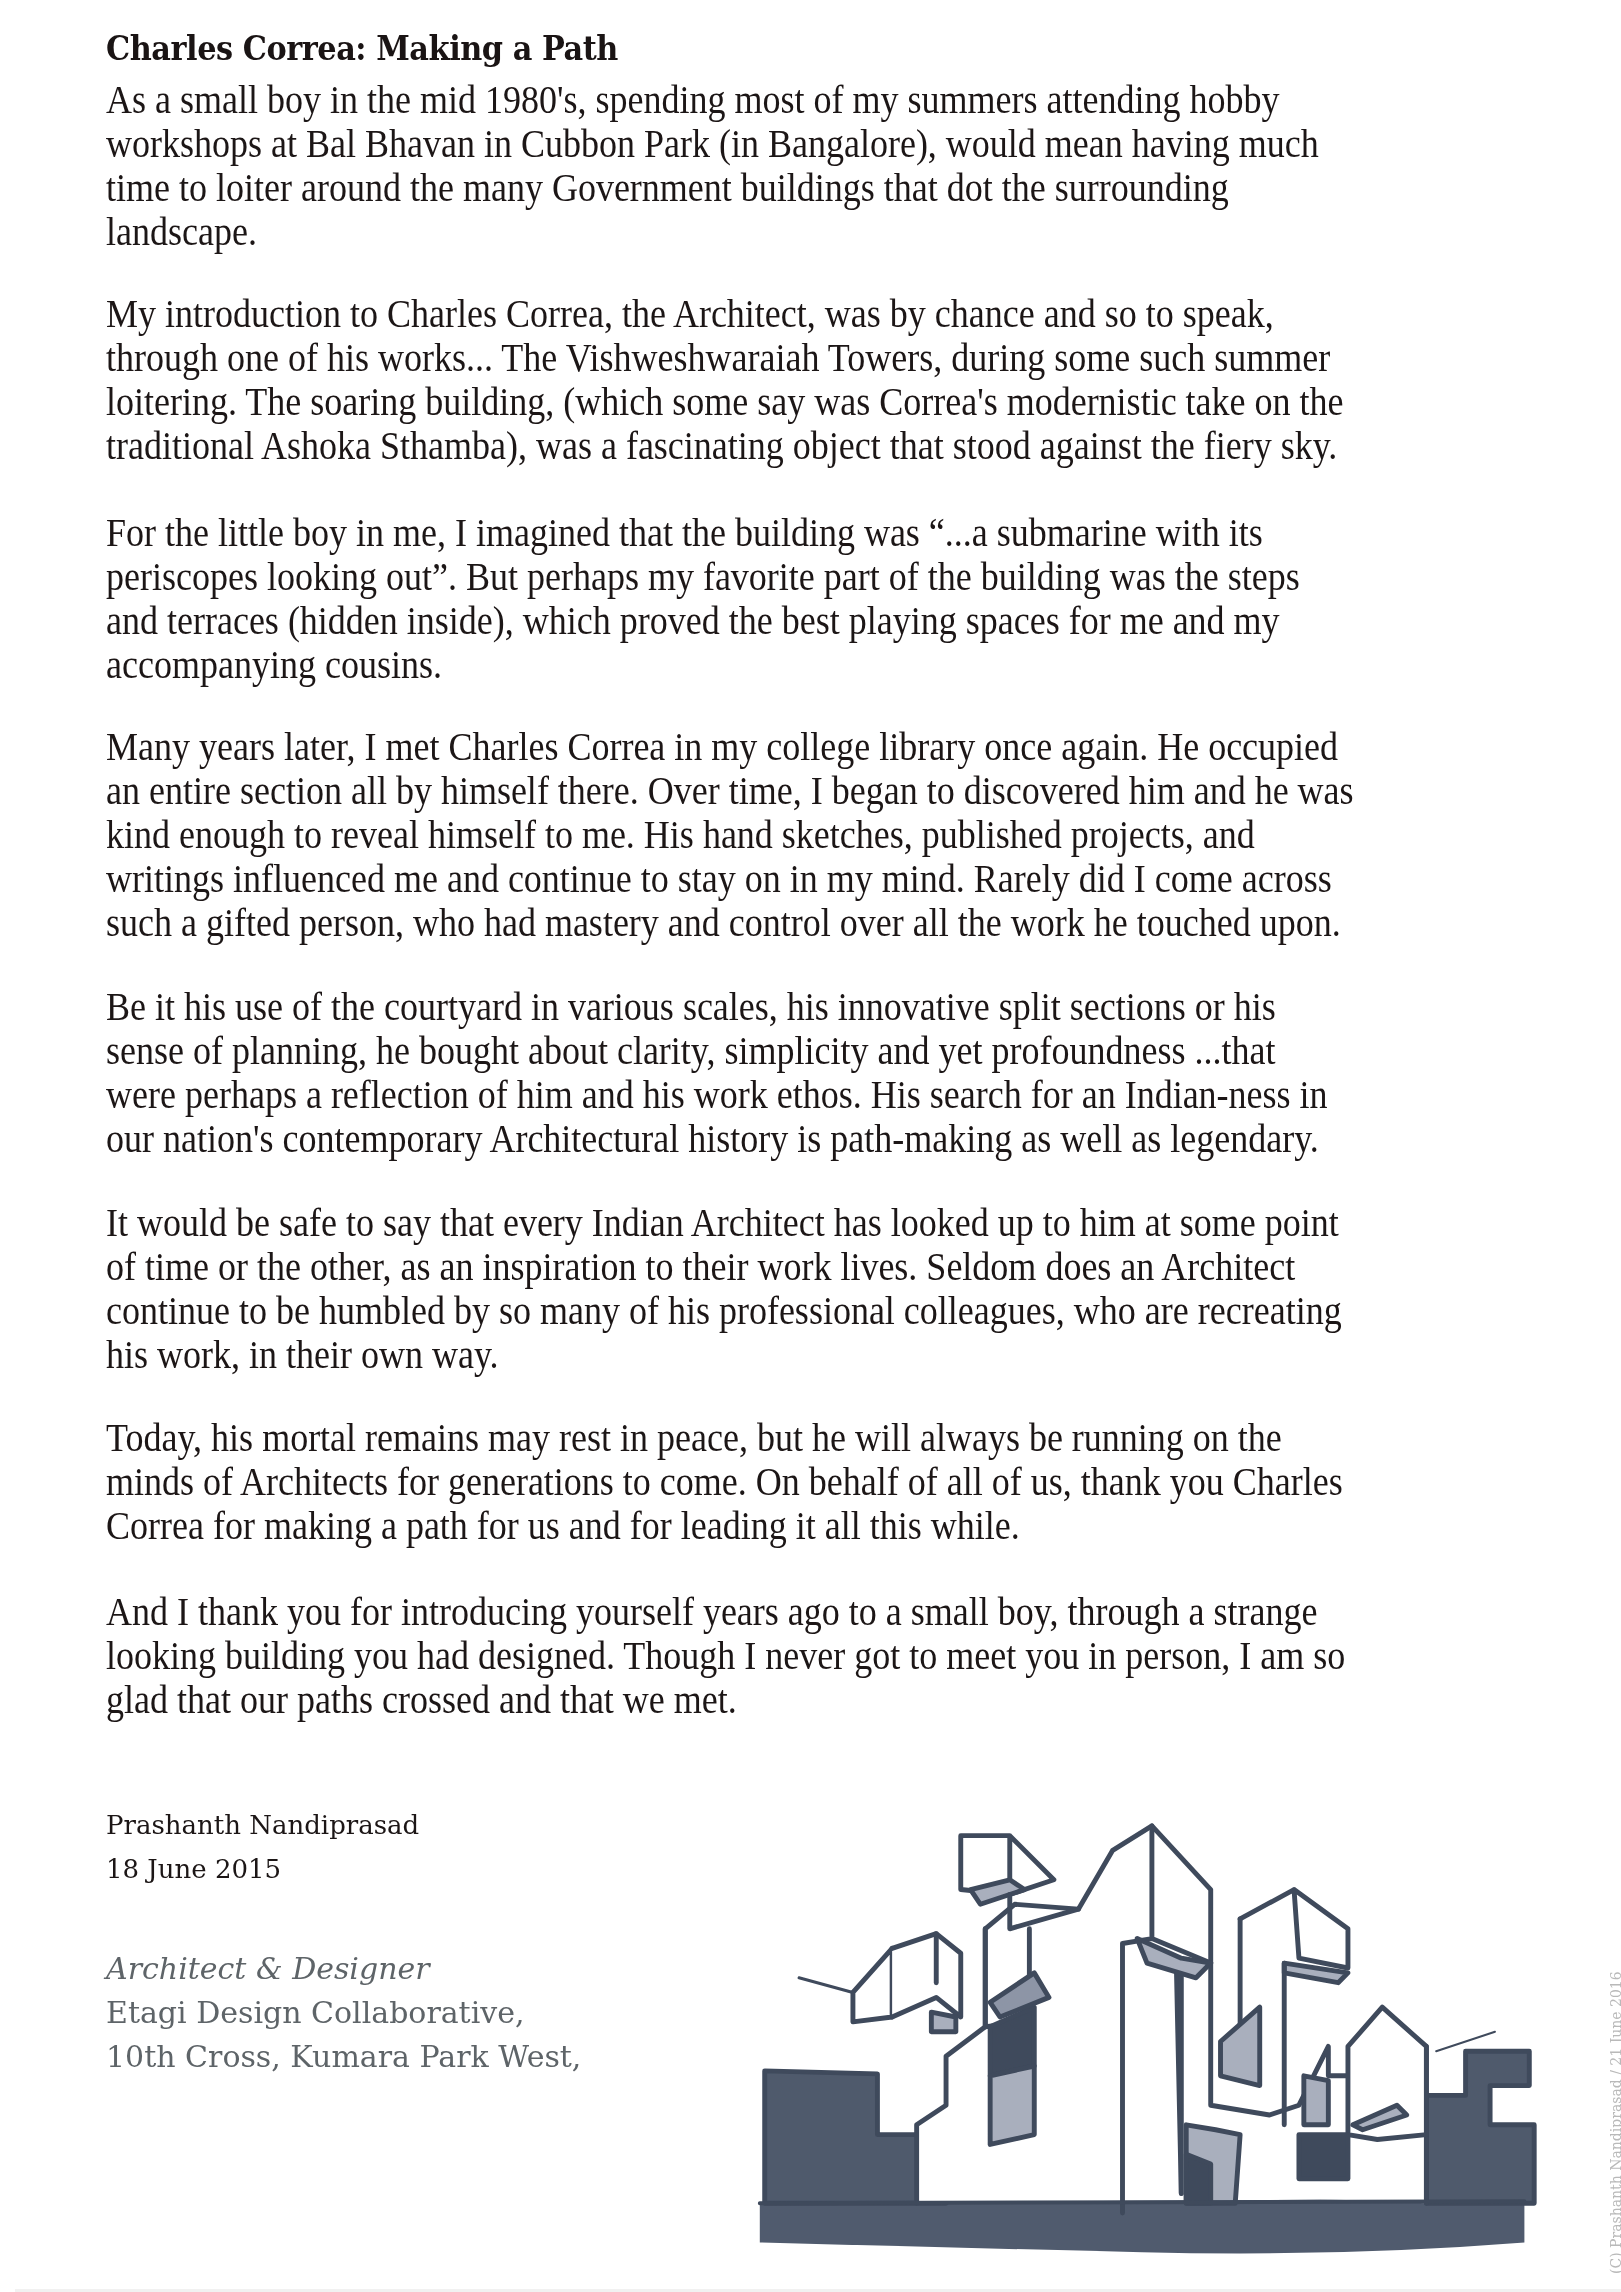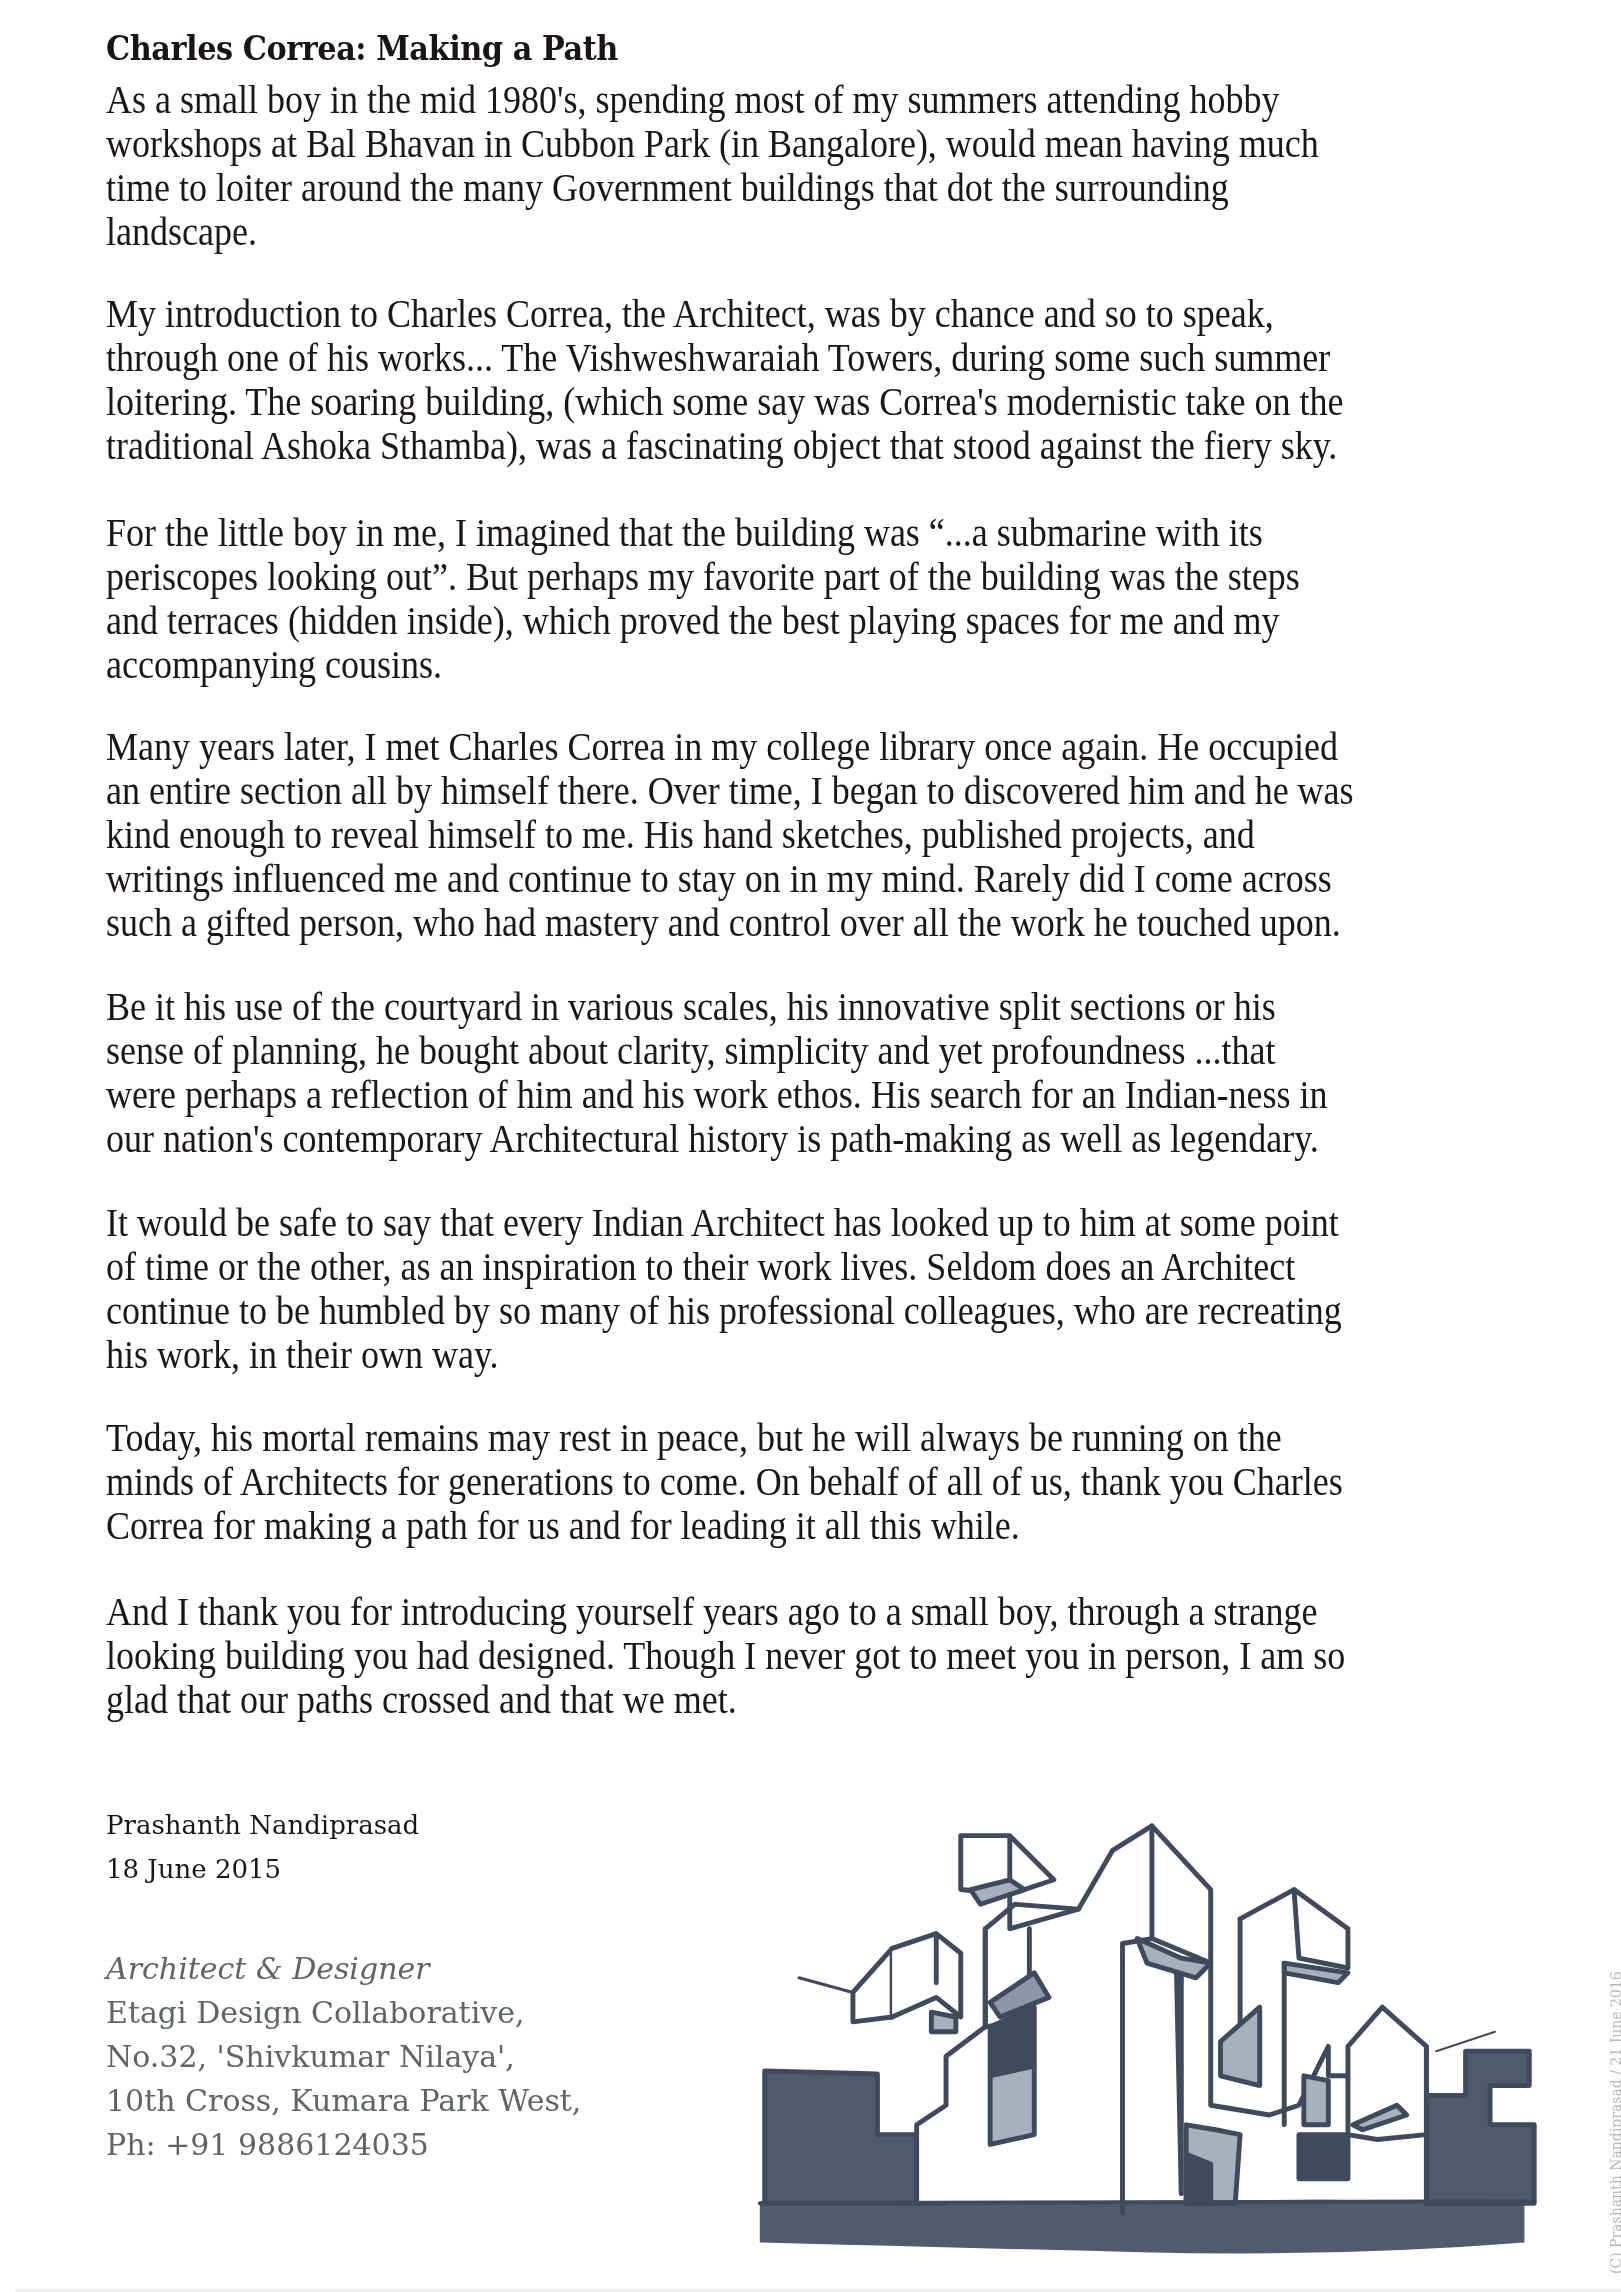--- a/index.html
+++ b/index.html
@@ -77,23 +77,21 @@
   <p class="para" style="top:1590px">And I thank you for introducing yourself years ago to a small boy, through a strange
 looking building you had designed. Though I never got to meet you in person, I am so
 glad that our paths crossed and that we met.</p>
 
   <div class="sig" style="top:1804px">Prashanth Nandiprasad</div>
   <div class="sig" style="top:1848px">18 June 2015</div>
 
   <div class="contact">
     <div class="role">Architect &amp; Designer</div>
     <div>Etagi Design Collaborative,</div>
-    <div>No.32, 'Shivkumar Nilaya',</div>
     <div>10th Cross, Kumara Park West,</div>
-    <div>Ph: +91 9886124035</div>
   </div>
 
   <svg class="sketch" viewBox="0 0 810 470">
     <g fill="none" stroke="#3f4a5c" stroke-width="5" stroke-linejoin="round" stroke-linecap="round">
 
       <path d="M10 400 L790 395 L790 440 Q600 455 400 450 Q200 445 10 440 Z" fill="#505b6e" stroke="none"></path>
 
       <path d="M15 265 L130 268 L130 330 L200 330 L200 400 L15 400 Z" fill="#4f5a6c" stroke="#3f4a5c"></path>
 
       <path d="M730 245 L795 245 L795 280 L755 280 L755 320 L800 320 L800 400 L690 400 L690 290 L730 290 Z" fill="#4f5a6c" stroke="#3f4a5c"></path>

